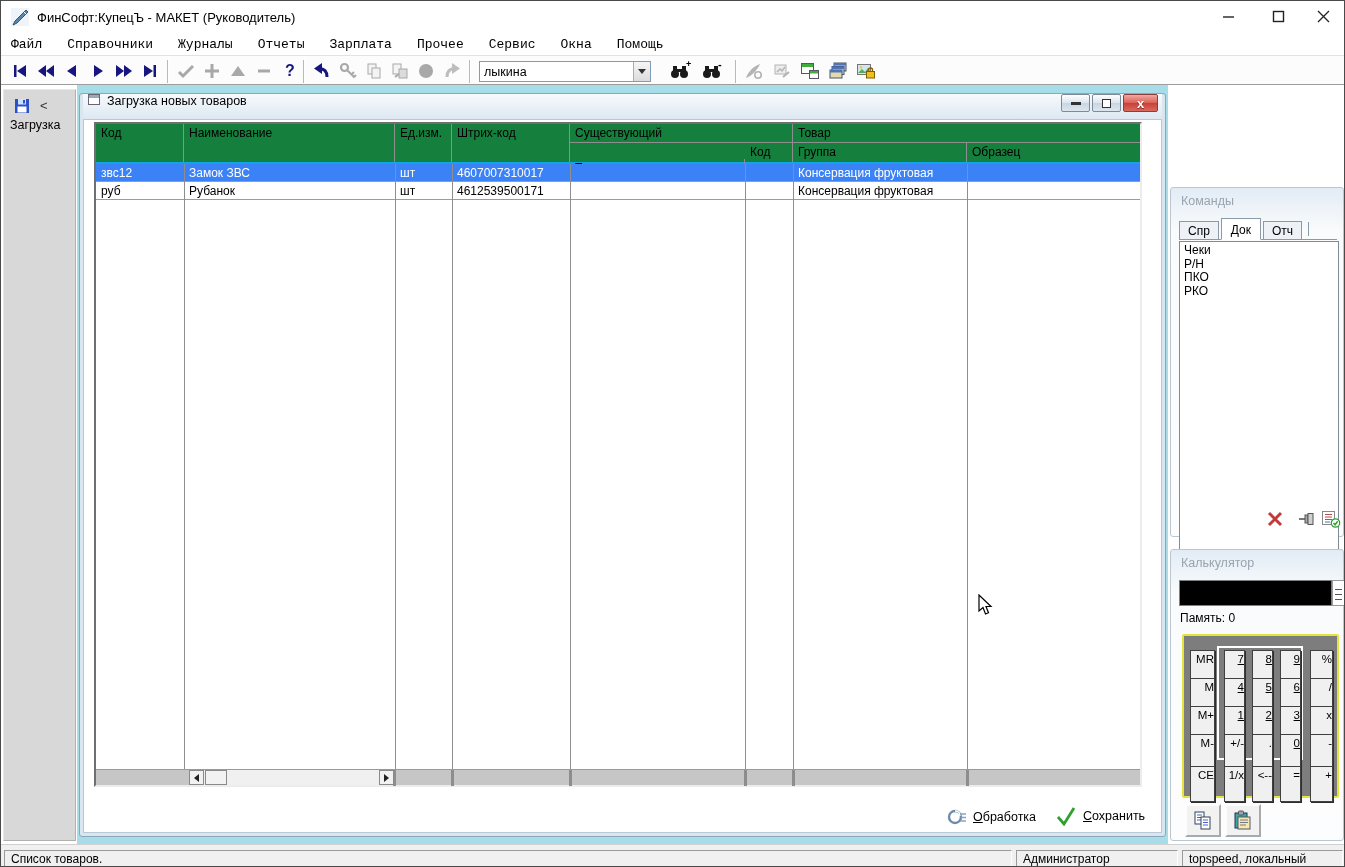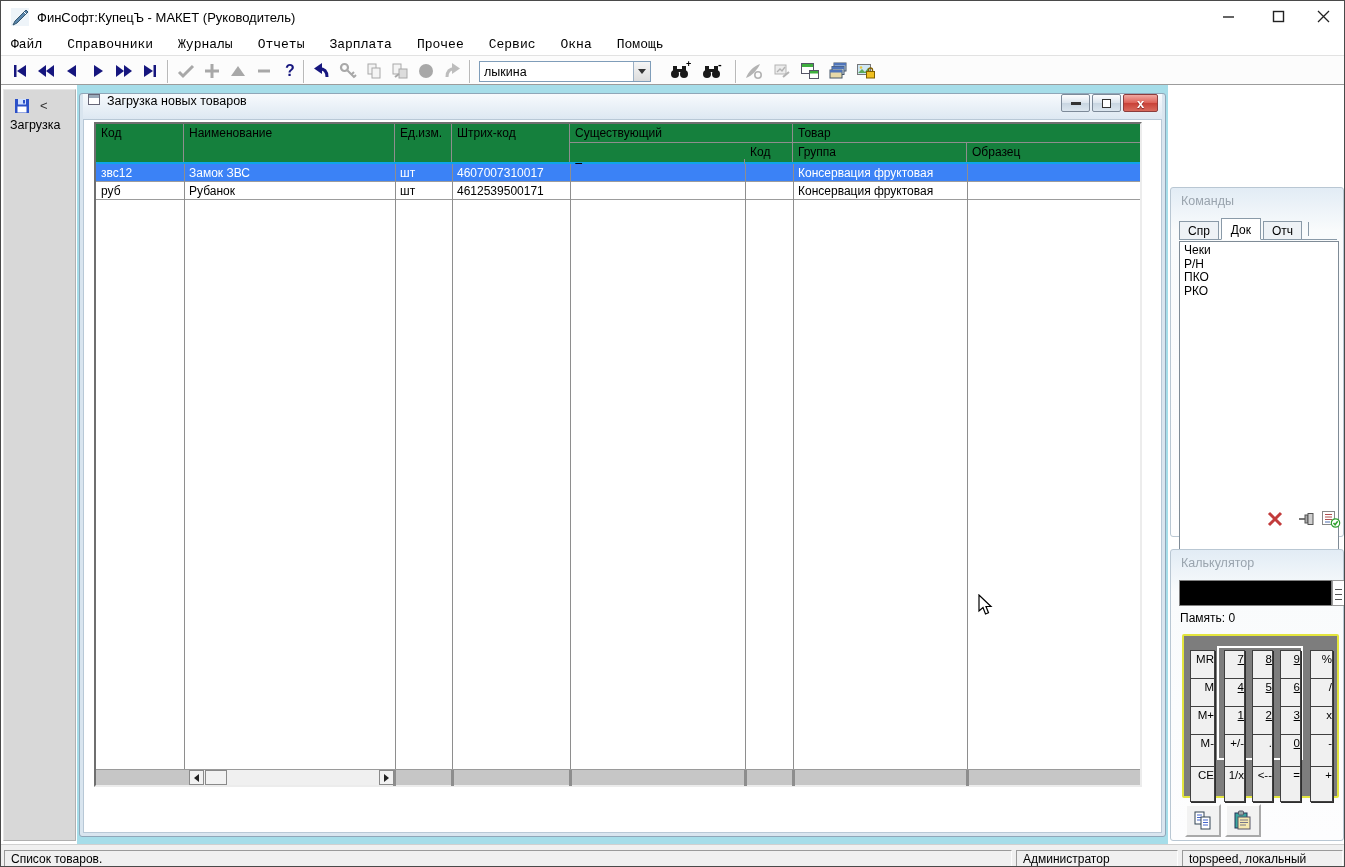--- a/index.html
+++ b/index.html
@@ -396,20 +396,36 @@
           <div class="sb-btn" style="left:93px">
               <span class="tri-l"></span>
             </div>
           <div class="sb-thumb"></div>
           <div class="sb-btn" style="left:283px">
               <span class="tri-r"></span>
             </div>
         </div>
       </div>
 
+      <div class="iw-actions">
+        <div class="act" style="left:863px;top:6px;">
+          <svg width="20" height="18">
+              <circle cx="8" cy="9" r="6" fill="none" stroke="#6d8bab" stroke-width="2.4"></circle>
+              <path d="M8 3c3 0 5 2 5 5" stroke="#fff" stroke-width="1.4" fill="none"></path>
+              <path d="M13 6h6M14 9.5h5M13 13h6" stroke="#8aa2ba" stroke-width="1.6"></path>
+            </svg>
+          <span><u>О</u>бработка</span>
+        </div>
+        <div class="act" style="left:971px;top:4px;">
+          <svg width="22" height="20">
+              <path d="M3 11l6 7L19 2" stroke="#2ea12e" stroke-width="2.8" fill="none"></path>
+            </svg>
+          <span><u>С</u>охранить</span>
+        </div>
+      </div>
 
     </div>
   </div>
 
 
   <div class="panel" style="top:186px;height:350px;">
     <div class="panel-title">Команды</div>
     <div class="tabs">
       <span class="tab">Спр</span>
       <span class="tab active">Док</span>

